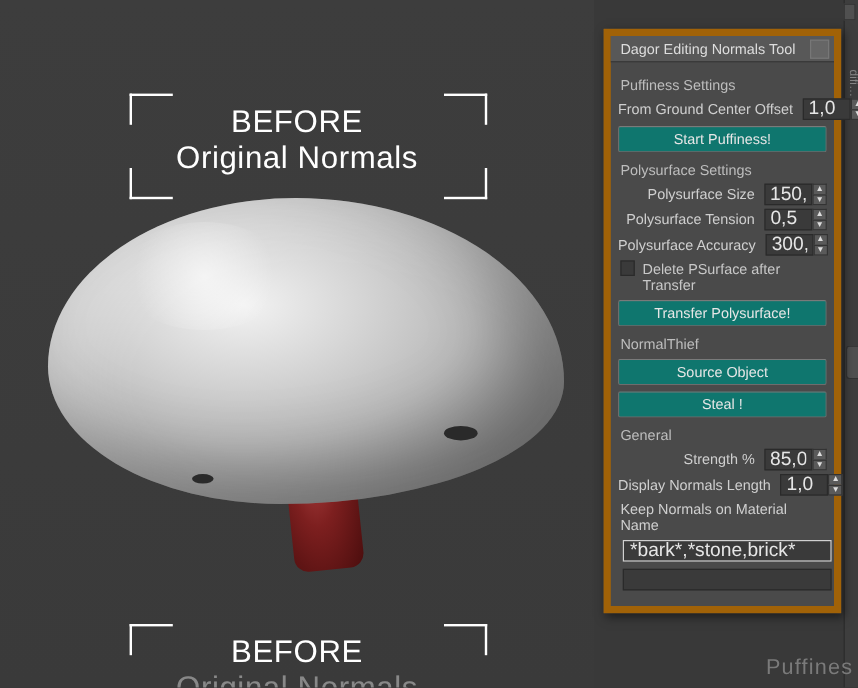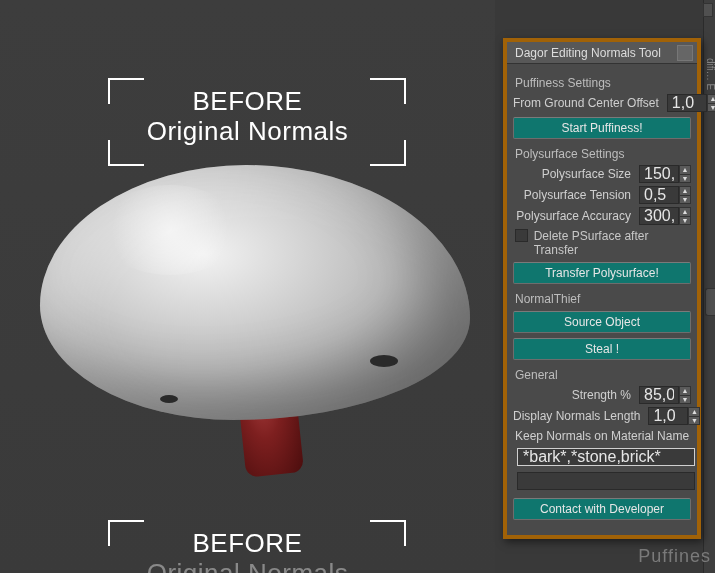--- a/index.html
+++ b/index.html
@@ -29,21 +29,21 @@
 .canopy { position:absolute; left:0; top:0; width:430px; height:255px;
           background: radial-gradient(ellipse at 38% 35%, #f2f2f2 0%, #d6d6d6 25%, #b9b9b9 50%, #8a8a8a 80%, #707070 100%);
           border-radius: 48% 52% 55% 45% / 55% 60% 40% 45%;
           box-shadow: inset -40px -30px 60px rgba(0,0,0,.25), inset 30px 20px 50px rgba(255,255,255,.25); }
 .canopy::before { content:""; position:absolute; left:60px; top:20px; width:140px; height:90px;
           background: radial-gradient(circle, rgba(255,255,255,.6) 0%, rgba(255,255,255,0) 70%);
           border-radius:50%; }
 .hole { position:absolute; width:28px; height:12px; background:#2a2a2a; border-radius:50%; }
 
 
-.panel { position:absolute; right:14px; top:38px; width:198px; background:#4a4a4a; border:4px solid #a16207;
+.panel { position:absolute; right:14px; top:24px; width:198px; background:#4a4a4a; border:6px solid #a16207;
          box-shadow: 2px 3px 8px rgba(0,0,0,.5); }
 .panel-titlebar { height:22px; background:#585858; border-bottom:1px solid #333; display:flex; align-items:center;
                   padding:0 4px 0 8px; color:#ddd; font-size:12px; }
 .panel-titlebar .title { flex:1; white-space:nowrap; overflow:hidden; }
 .close-btn { width:16px; height:16px; background:#666; border:1px solid #777; position:relative; }
 .panel-body { padding:4px 6px 10px 6px; }
 
 .section-title { color:#bdbdbd; font-size:12px; margin:8px 0 4px 2px; }
 .row { display:flex; align-items:center; margin:3px 0; gap:4px; }
 .row .lbl { flex:1; text-align:right; color:#cfcfcf; padding-right:4px; white-space:nowrap; }
@@ -195,15 +195,14 @@
             <span>▲</span>
             <span>▼</span>
           </div>
       </div>
     </div>
     <div class="sub-label">Keep Normals on Material Name</div>
     <input class="text-input" value="*bark*,*stone,brick*" style="">
     <input class="text-input dim" value="" style="">
 
     
-    <button class="btn">Contact with Developer</button>
   </div>
 </div>
 
 </body></html>

